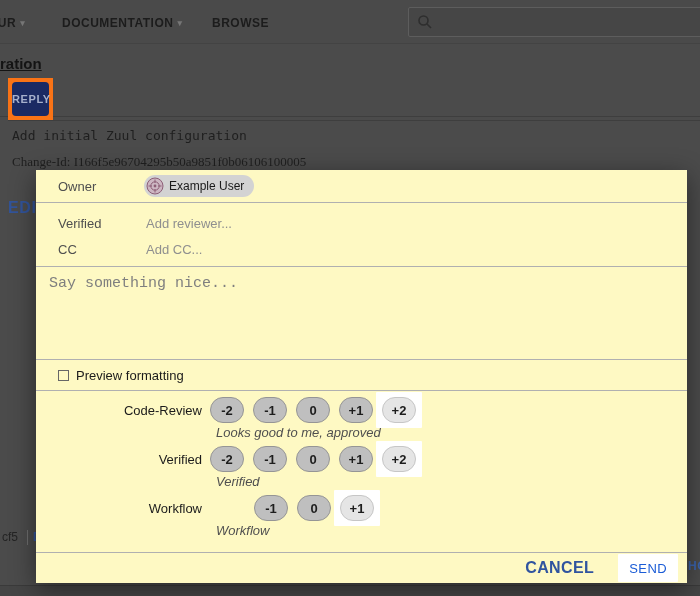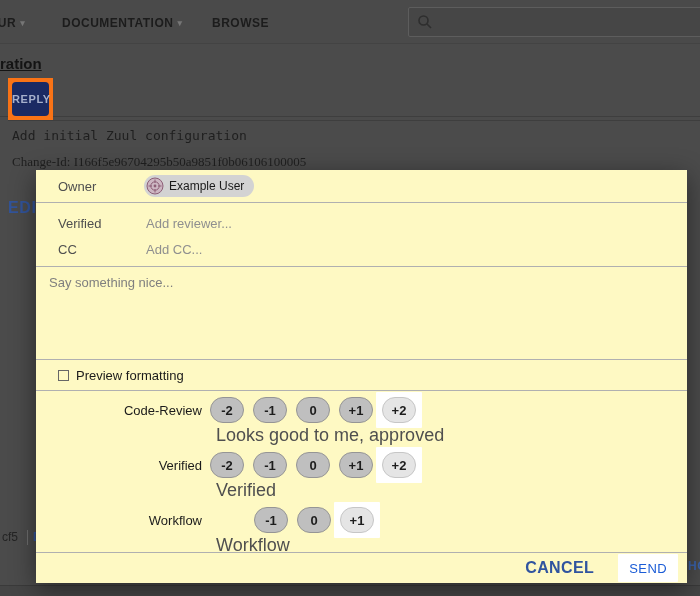--- a/index.html
+++ b/index.html
@@ -66,41 +66,41 @@
     background:#d3d3d3; border-radius:11px;
     display:flex; align-items:center; padding:0 10px 0 2px; gap:5px;
   }
   .owner-name { font-size:12px; color:#1a1a1a; }
   .comment-area {
     position:absolute; left:0; top:96px; width:651px; height:94px;
     border-top:1px solid #b0b0b0; border-bottom:1px solid #b0b0b0;
   }
   .comment-ph {
     position:absolute; left:13px; top:8px;
-    font-family:Liberation Sans, sans-serif; font-size:13px; color:#7f7f7f;
+    font-family:Liberation Mono, monospace; font-size:15px; color:#7f7f7f;
   }
   .checkbox {
     position:absolute; left:22px; top:200px; width:11px; height:11px;
     border:1px solid #676767; background:transparent;
   }
   .preview-label { position:absolute; left:40px; top:198px; font-size:13px; color:#1b1b1b;text-align:center; }
 
   .vote-section { position:absolute; left:0; top:221px; width:651px; }
   .vote-row { display:flex; align-items:center; margin:6px 0 2px; }
   .vote-label { width:174px; text-align:right; padding-right:8px; font-size:13px; color:#1b1b1b; }
   .pills { display:flex; align-items:center; }
   .pill {
     width:34px; height:26px; border:1px solid #959595; border-radius:13px;
     background:#bfbfbf; color:#1d1d1d; font-size:13px; font-weight:bold;
     display:flex; align-items:center; justify-content:center;
     margin-right:9px;
   }
   .hl-wrap { background:#ffffff; padding:5px 6px; margin:-5px 3px -5px -6px; display:flex; border-radius:1px; }
   .hl-wrap .pill { background:#e5e5e5; border-color:#c6c6c6; margin-right:0; }
-  .vote-desc { margin:0 0 5px 180px; font-size:18px; color:#4f4f4f; }
+  .vote-desc { margin:0 0 5px 180px; font-style:italic; font-size:13px; color:#4f4f4f; }
 
   .dlg-footer {
     position:absolute; top:382px; left:0; width:651px; height:31px;
     border-top:1px solid #b0b0b0;
     display:flex; align-items:center; justify-content:flex-end; gap:24px; padding-right:9px;
   }
   .cancel-btn {
     background:none; border:none; font-family:"Liberation Sans",sans-serif;
     font-size:16px; font-weight:bold; letter-spacing:.4px; color:#30549f;
   }

